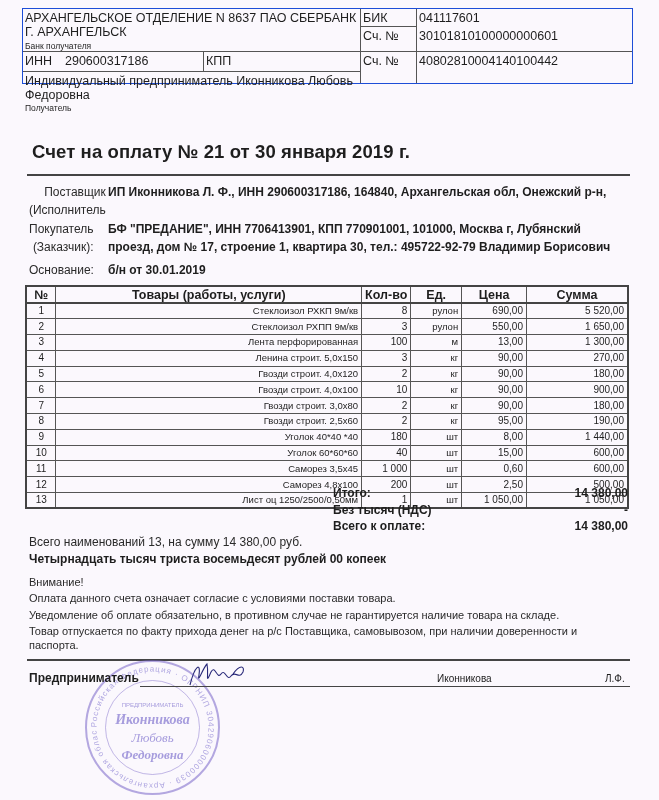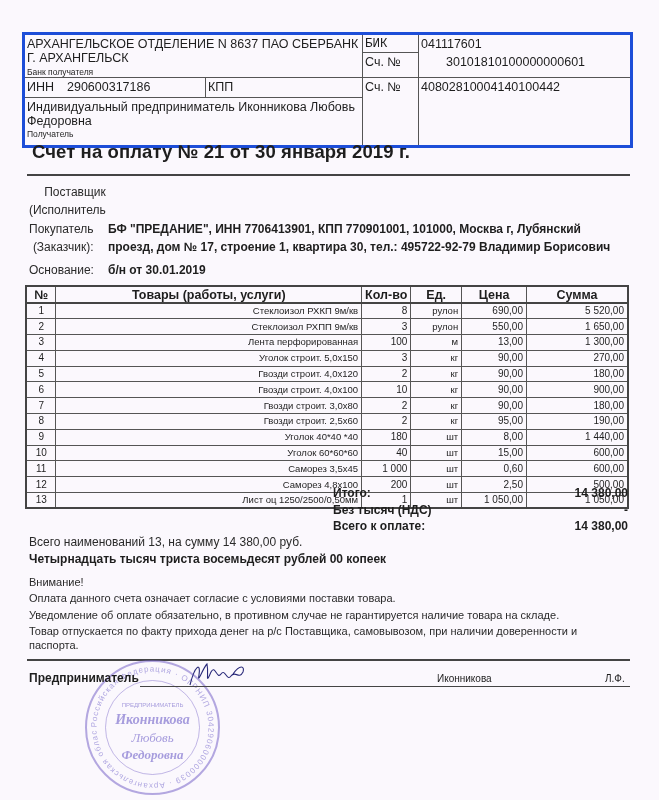--- a/index.html
+++ b/index.html
@@ -7,21 +7,21 @@
   body {
     background: #fbf8fd;
     font-family: "Liberation Sans", sans-serif;
     color: #1e1e1e;
     position: relative;
     overflow: hidden;
   }
   .abs { position: absolute; }
 
   
-  #bank { left: 22px; top: 32px; width: 611px; height: 116px; border: 3px solid #1d4ed8; }
+  #bank { left: 22px; top: 8px; width: 611px; height: 76px; border: 1px solid #1d4ed8; }
   #bank .vl { position: absolute; top: 0; bottom: 0; border-left: 1px solid #555; }
   #bank .hl { position: absolute; border-top: 1px solid #555; }
   #bank .t { position: absolute; font-size: 12.5px; white-space: nowrap; line-height: 14px; }
   #bank .small { font-size: 8.5px; }
 
   
   #title { left: 32px; top: 141px; font-size: 18.5px; font-weight: bold; letter-spacing: 0.1px; }
   .rule { left: 27px; width: 603px; border-top: 2px solid #444; }
 
   .party-lbl { font-size: 12px; color: #2a2a2a; line-height: 18px; text-align: right; }
@@ -53,24 +53,24 @@
   <div class="vl" style="left:393px;"></div>
   <div class="hl" style="left:337px; width:56px; top:17px;"></div>
   <div class="hl" style="left:0; right:0; top:42px;"></div>
   <div class="hl" style="left:0; width:337px; top:62px;"></div>
   <div class="vl" style="left:180px; top:42px; bottom:auto; height:20px;"></div>
 
   <span class="t" style="left:2px; top:2px;">АРХАНГЕЛЬСКОЕ ОТДЕЛЕНИЕ N 8637 ПАО СБЕРБАНК</span>
   <span class="t" style="left:2px; top:16px;">Г. АРХАНГЕЛЬСК</span>
   <span class="t small" style="left:2px; top:30px;">Банк получателя</span>
 
-  <span class="t" style="left:340px; top:2px;font-family:Liberation Mono, monospace;">БИК</span>
+  <span class="t" style="left:340px; top:2px;">БИК</span>
   <span class="t" style="left:396px; top:2px;">041117601</span>
   <span class="t" style="left:340px; top:20px;">Сч. №</span>
-  <span class="t" style="left:396px; top:20px;margin-left:25px;">30101810100000000601</span>
+  <span class="t" style="left:396px; top:20px;">30101810100000000601</span>
 
   <span class="t" style="left:2px; top:45px;">ИНН</span>
   <span class="t" style="left:42px; top:45px;">290600317186</span>
   <span class="t" style="left:183px; top:45px;">КПП</span>
   <span class="t" style="left:220px; top:45px;"></span>
 
   <span class="t" style="left:2px; top:65px;">Индивидуальный предприниматель Иконникова Любовь</span>
   <span class="t" style="left:2px; top:79px;">Федоровна</span>
   <span class="t small" style="left:2px; top:92px;">Получатель</span>
 
@@ -79,20 +79,21 @@
 </div>
 
 <div id="title" class="abs">Счет на оплату № 21 от 30 января 2019 г.</div>
 <div class="abs rule" style="top:174px;"></div>
 
 <div class="abs" style="left:29px; top:183px;">
   <div class="party-lbl">Поставщик</div>
   <div class="party-lbl">(Исполнитель</div>
 </div>
 <div class="abs" style="left:108px; top:183px;">
+  <div class="party-val">ИП Иконникова Л. Ф., ИНН 290600317186, 164840, Архангельская обл, Онежский р-н,</div>
 </div>
 
 <div class="abs" style="left:29px; top:220px;">
   <div class="party-lbl">Покупатель</div>
   <div class="party-lbl">(Заказчик):</div>
 </div>
 <div class="abs" style="left:108px; top:220px;">
   <div class="party-val">БФ "ПРЕДАНИЕ", ИНН 7706413901, КПП 770901001, 101000, Москва г, Лубянский</div>
   <div class="party-val">проезд, дом № 17, строение 1, квартира 30, тел.: 495722-92-79 Владимир Борисович</div>
 </div>
@@ -139,21 +140,21 @@
       <tr>
         <td class="c">3</td>
         <td class="l">Лента  перфорированная</td>
         <td class="r">100</td>
         <td class="l">м</td>
         <td class="r">13,00</td>
         <td class="r">1 300,00</td>
       </tr>
       <tr>
         <td class="c">4</td>
-        <td class="l">Уголок строит. 5,0х150</td>
+        <td class="l">Ленина строит. 5,0х150</td>
         <td class="r">3</td>
         <td class="l">кг</td>
         <td class="r">90,00</td>
         <td class="r">270,00</td>
       </tr>
       <tr>
         <td class="c">5</td>
         <td class="l">Гвозди строит. 4,0х120</td>
         <td class="r">2</td>
         <td class="l">кг</td>

